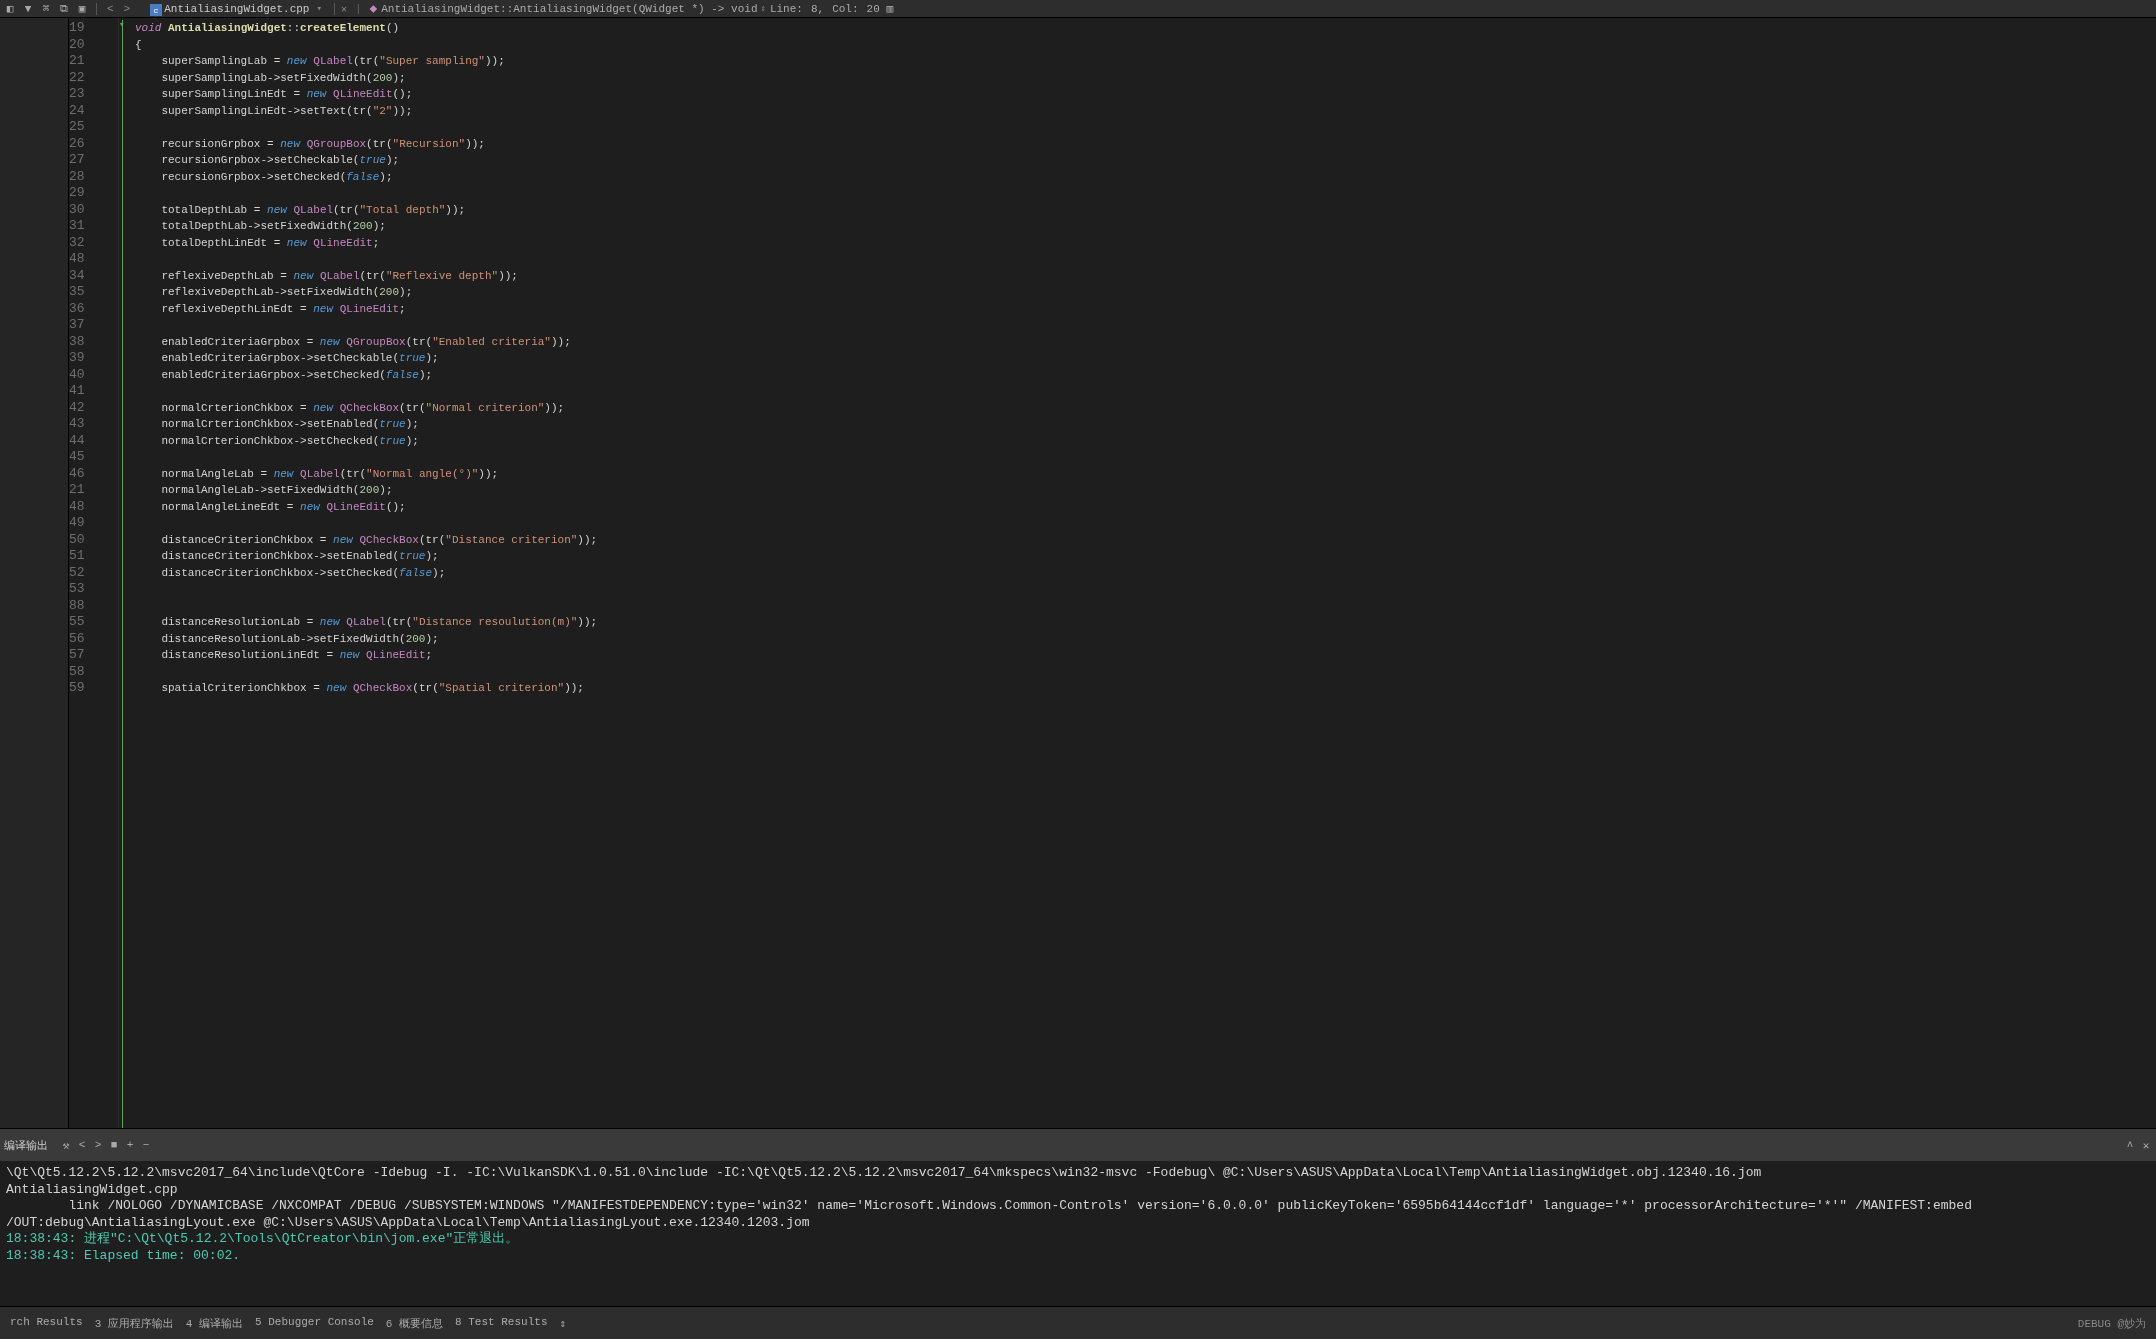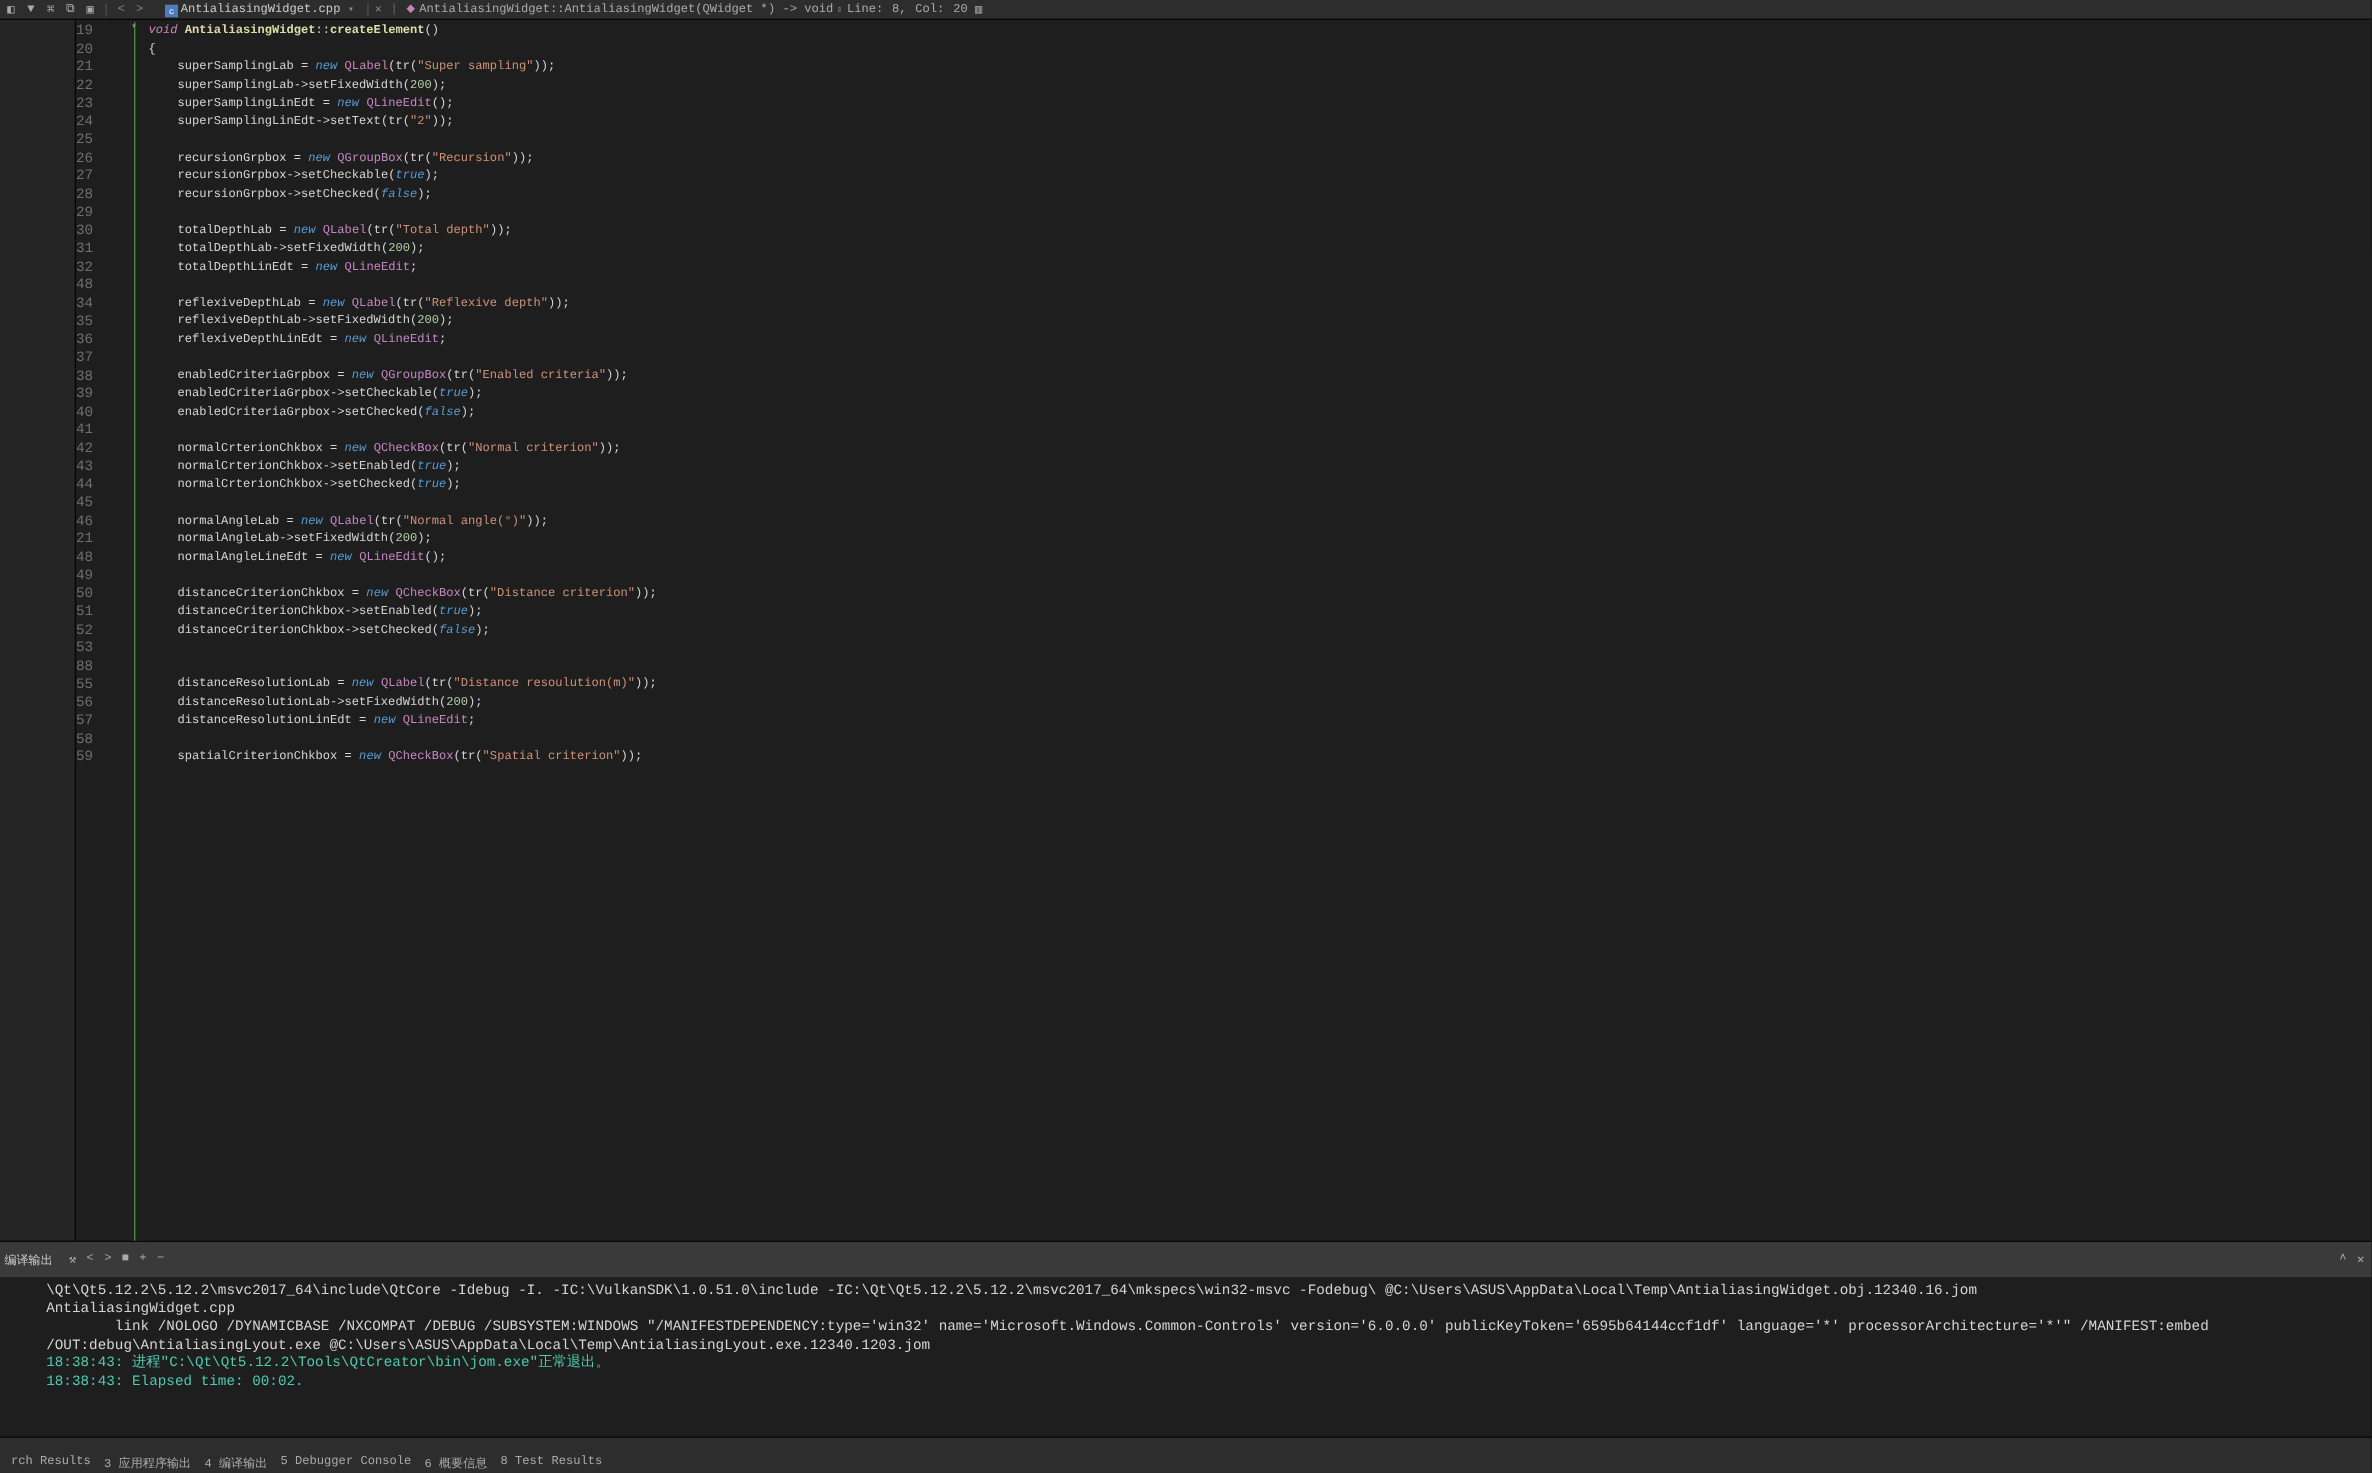--- a/index.html
+++ b/index.html
@@ -131,33 +131,32 @@
 .panel-ctrl { cursor: pointer; color: #aaa; width: 12px; text-align: center; }
 .panel-right { margin-left: auto; display: flex; gap: 4px; }
 .panel-body {
   flex: 1;
   padding: 4px 6px;
   font-size: 13px;
   line-height: 16.5px;
   white-space: pre-wrap;
   overflow: hidden;
   color: #d4d4d4;
-  margin-left: 36px;
 }
 .out-green { color: #4ec9b0; }
 
 .status-bar {
   height: 18px;
   background: #2d2d2d;
   border-top: 1px solid #000;
   display: flex;
+  align-items: center;
   font-size: 11px;
   color: #aaa;
   padding: 16px 4px;
-  flex-direction: column;
 }
 .status-item { padding: 0 6px; cursor: pointer; }
 .status-right { margin-left: auto; padding-right: 6px; color: #888;}
 .dd-icon { font-size: 9px; color: #888; margin-left: 3px;}
 </style>
 </head>
 <body>
 
 <div class="toolbar">
   <div class="toolbar-left">

